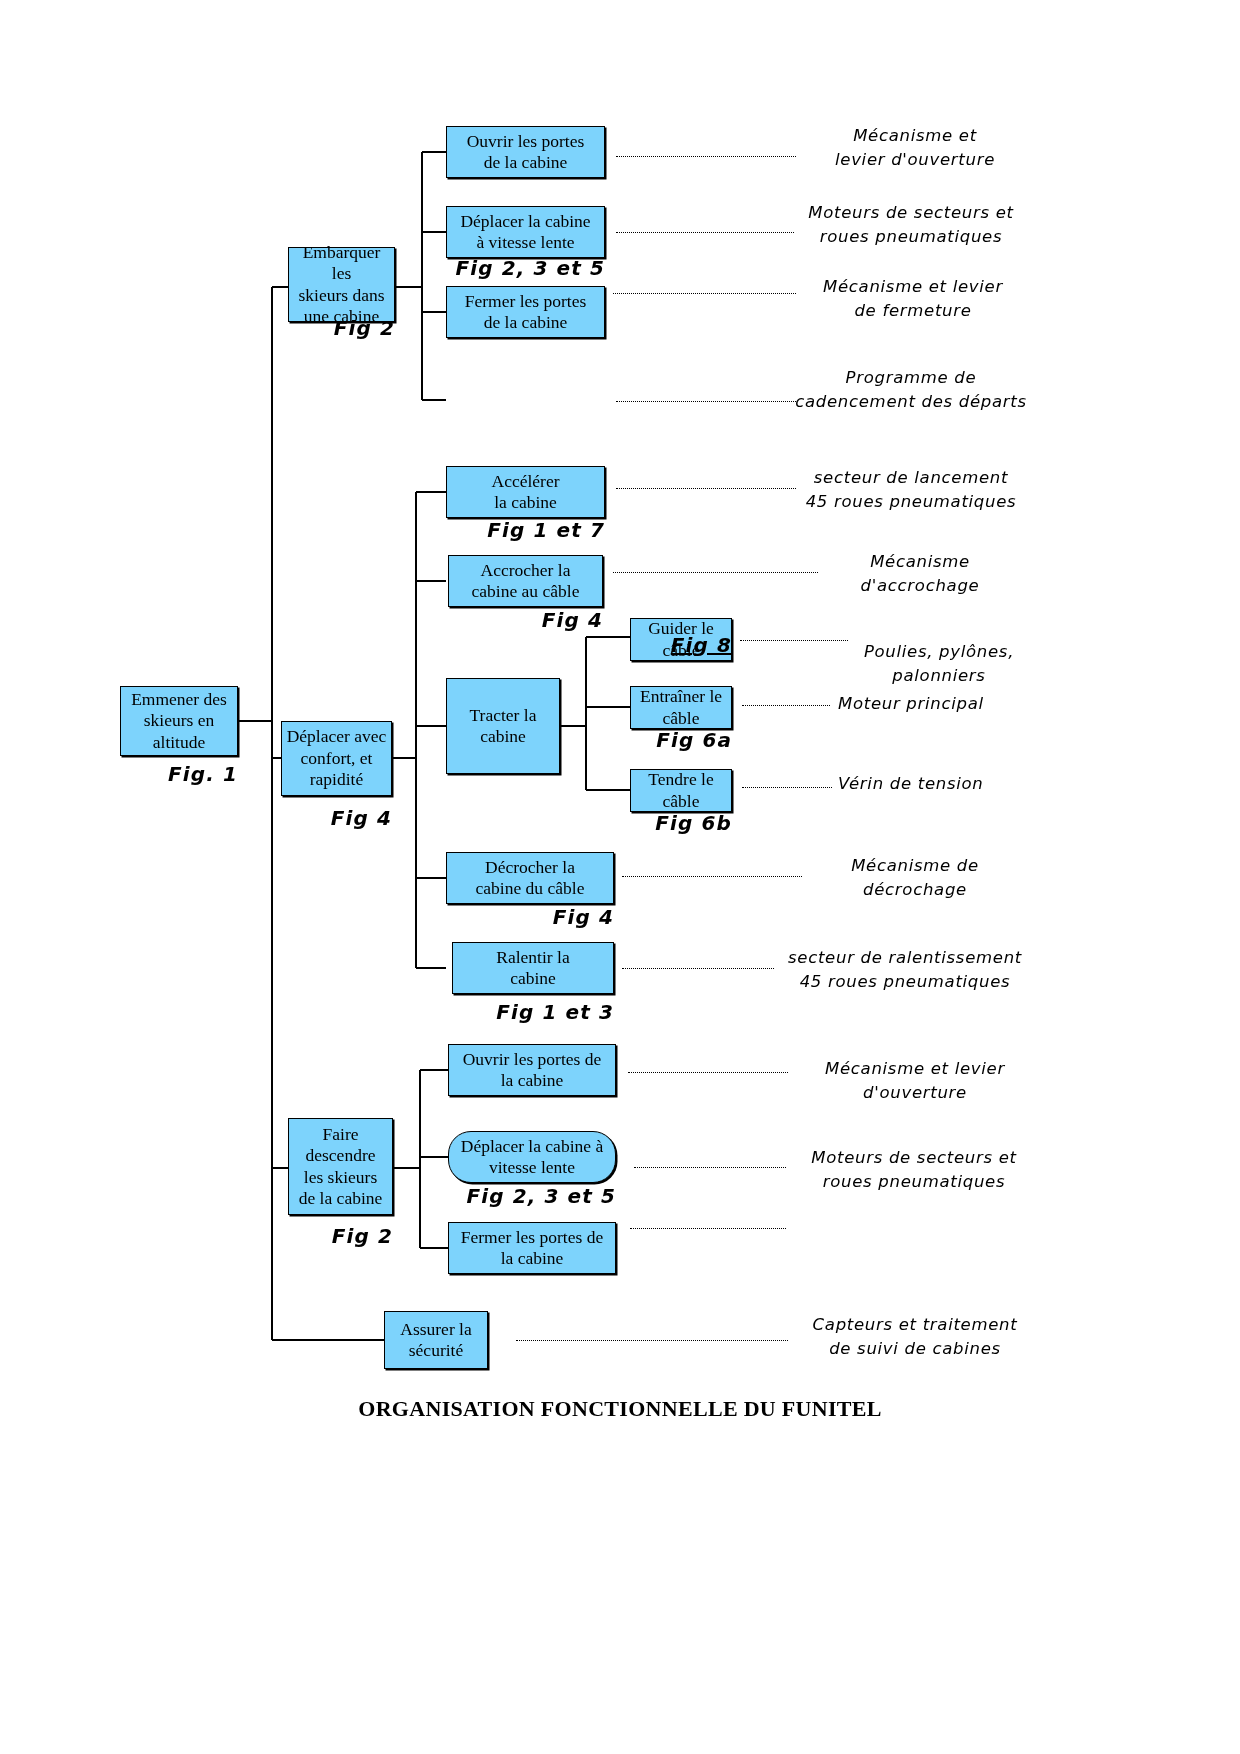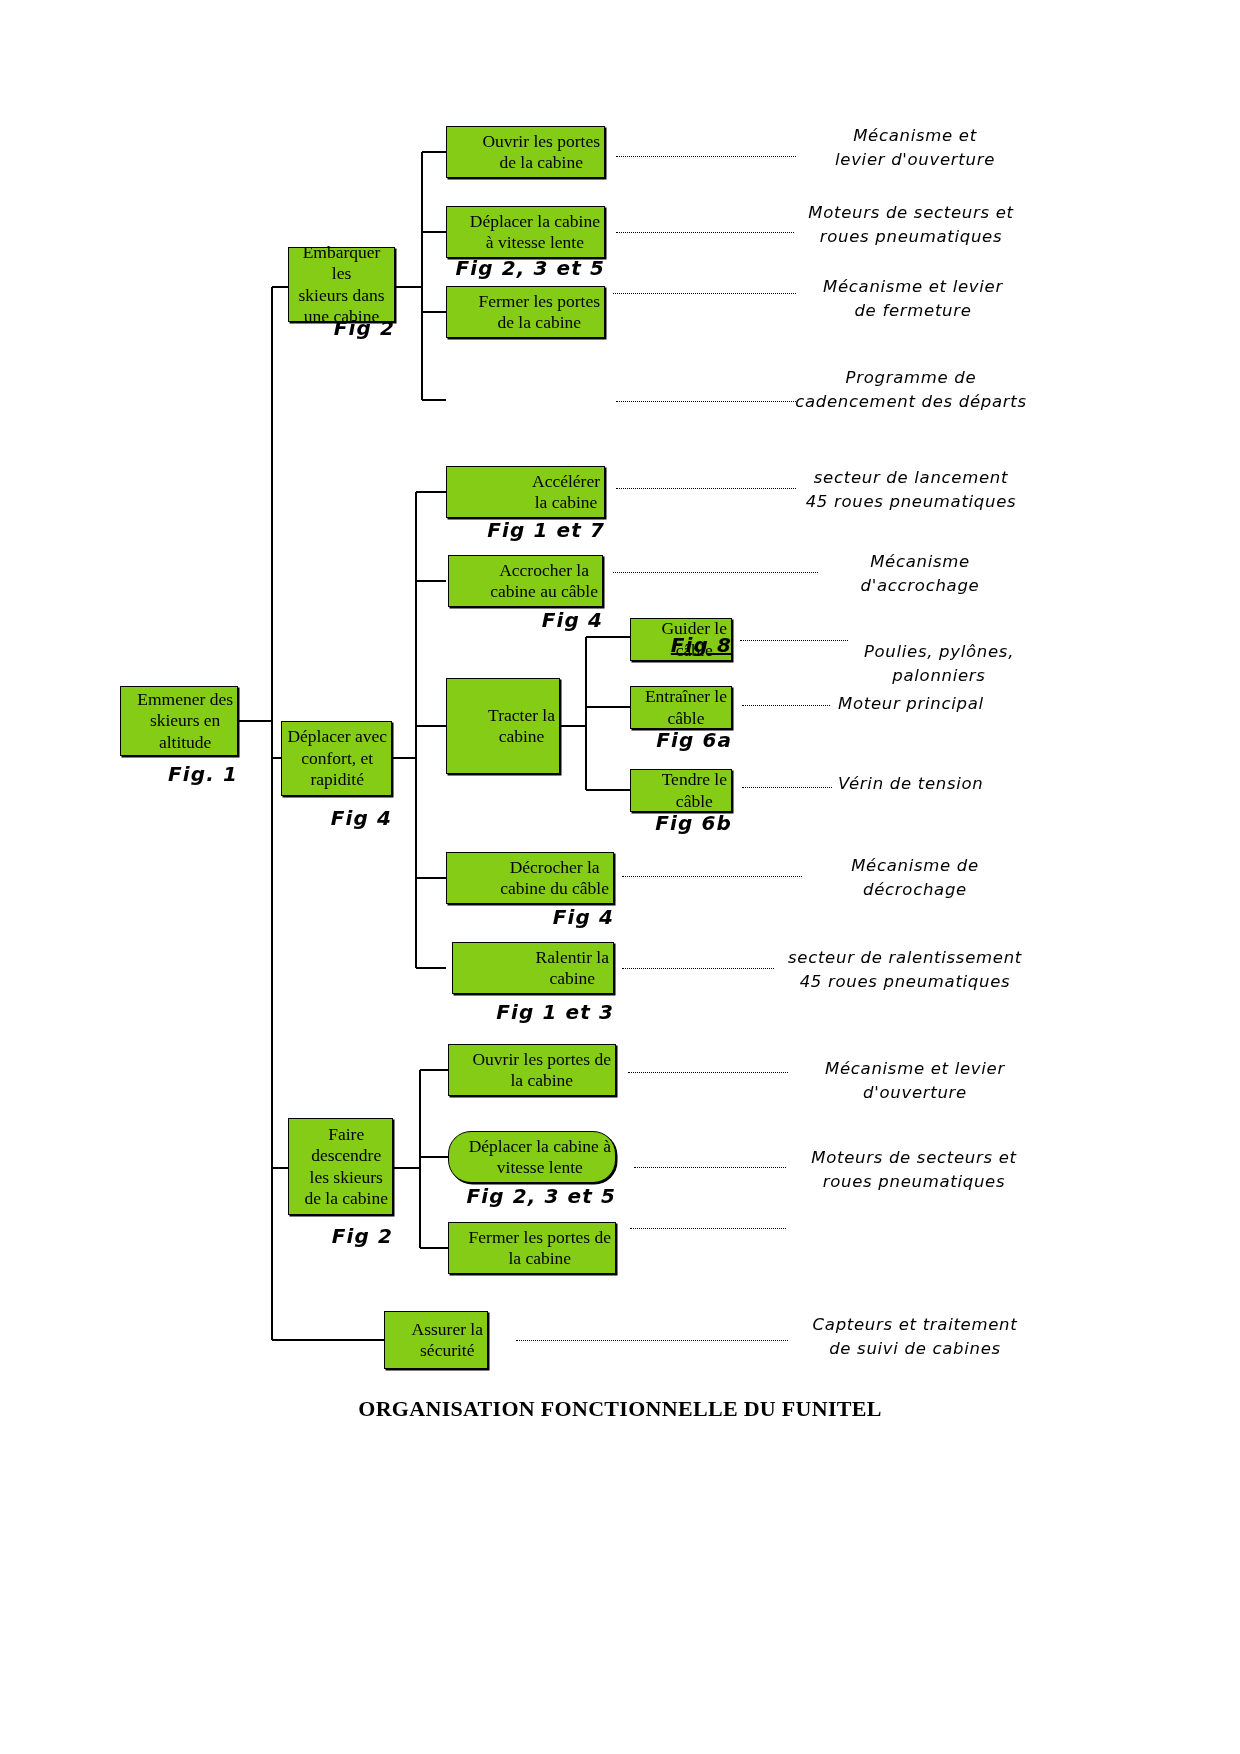--- a/index.html
+++ b/index.html
@@ -20,24 +20,24 @@
     left: 0;
     top: 0;
     width: 1240px;
     height: 1754px;
     pointer-events: none;
   }
   .node {
     position: absolute;
     box-sizing: border-box;
     border: 1.6px solid #000;
-    background: #84cc16;
+    background: #7dd3fc;
     display: flex;
     align-items: center;
-    justify-content: flex-end;
+    justify-content: center;
     text-align: center;
     font-family: "Liberation Serif", "DejaVu Serif", serif;
     font-size: 17.5px;
     line-height: 1.22;
     color: #000;
     padding: 14px 4px;
     box-shadow: 1.5px 1.5px 0 #000;
   }
   .node span { display: block; }
   .figlabel {

